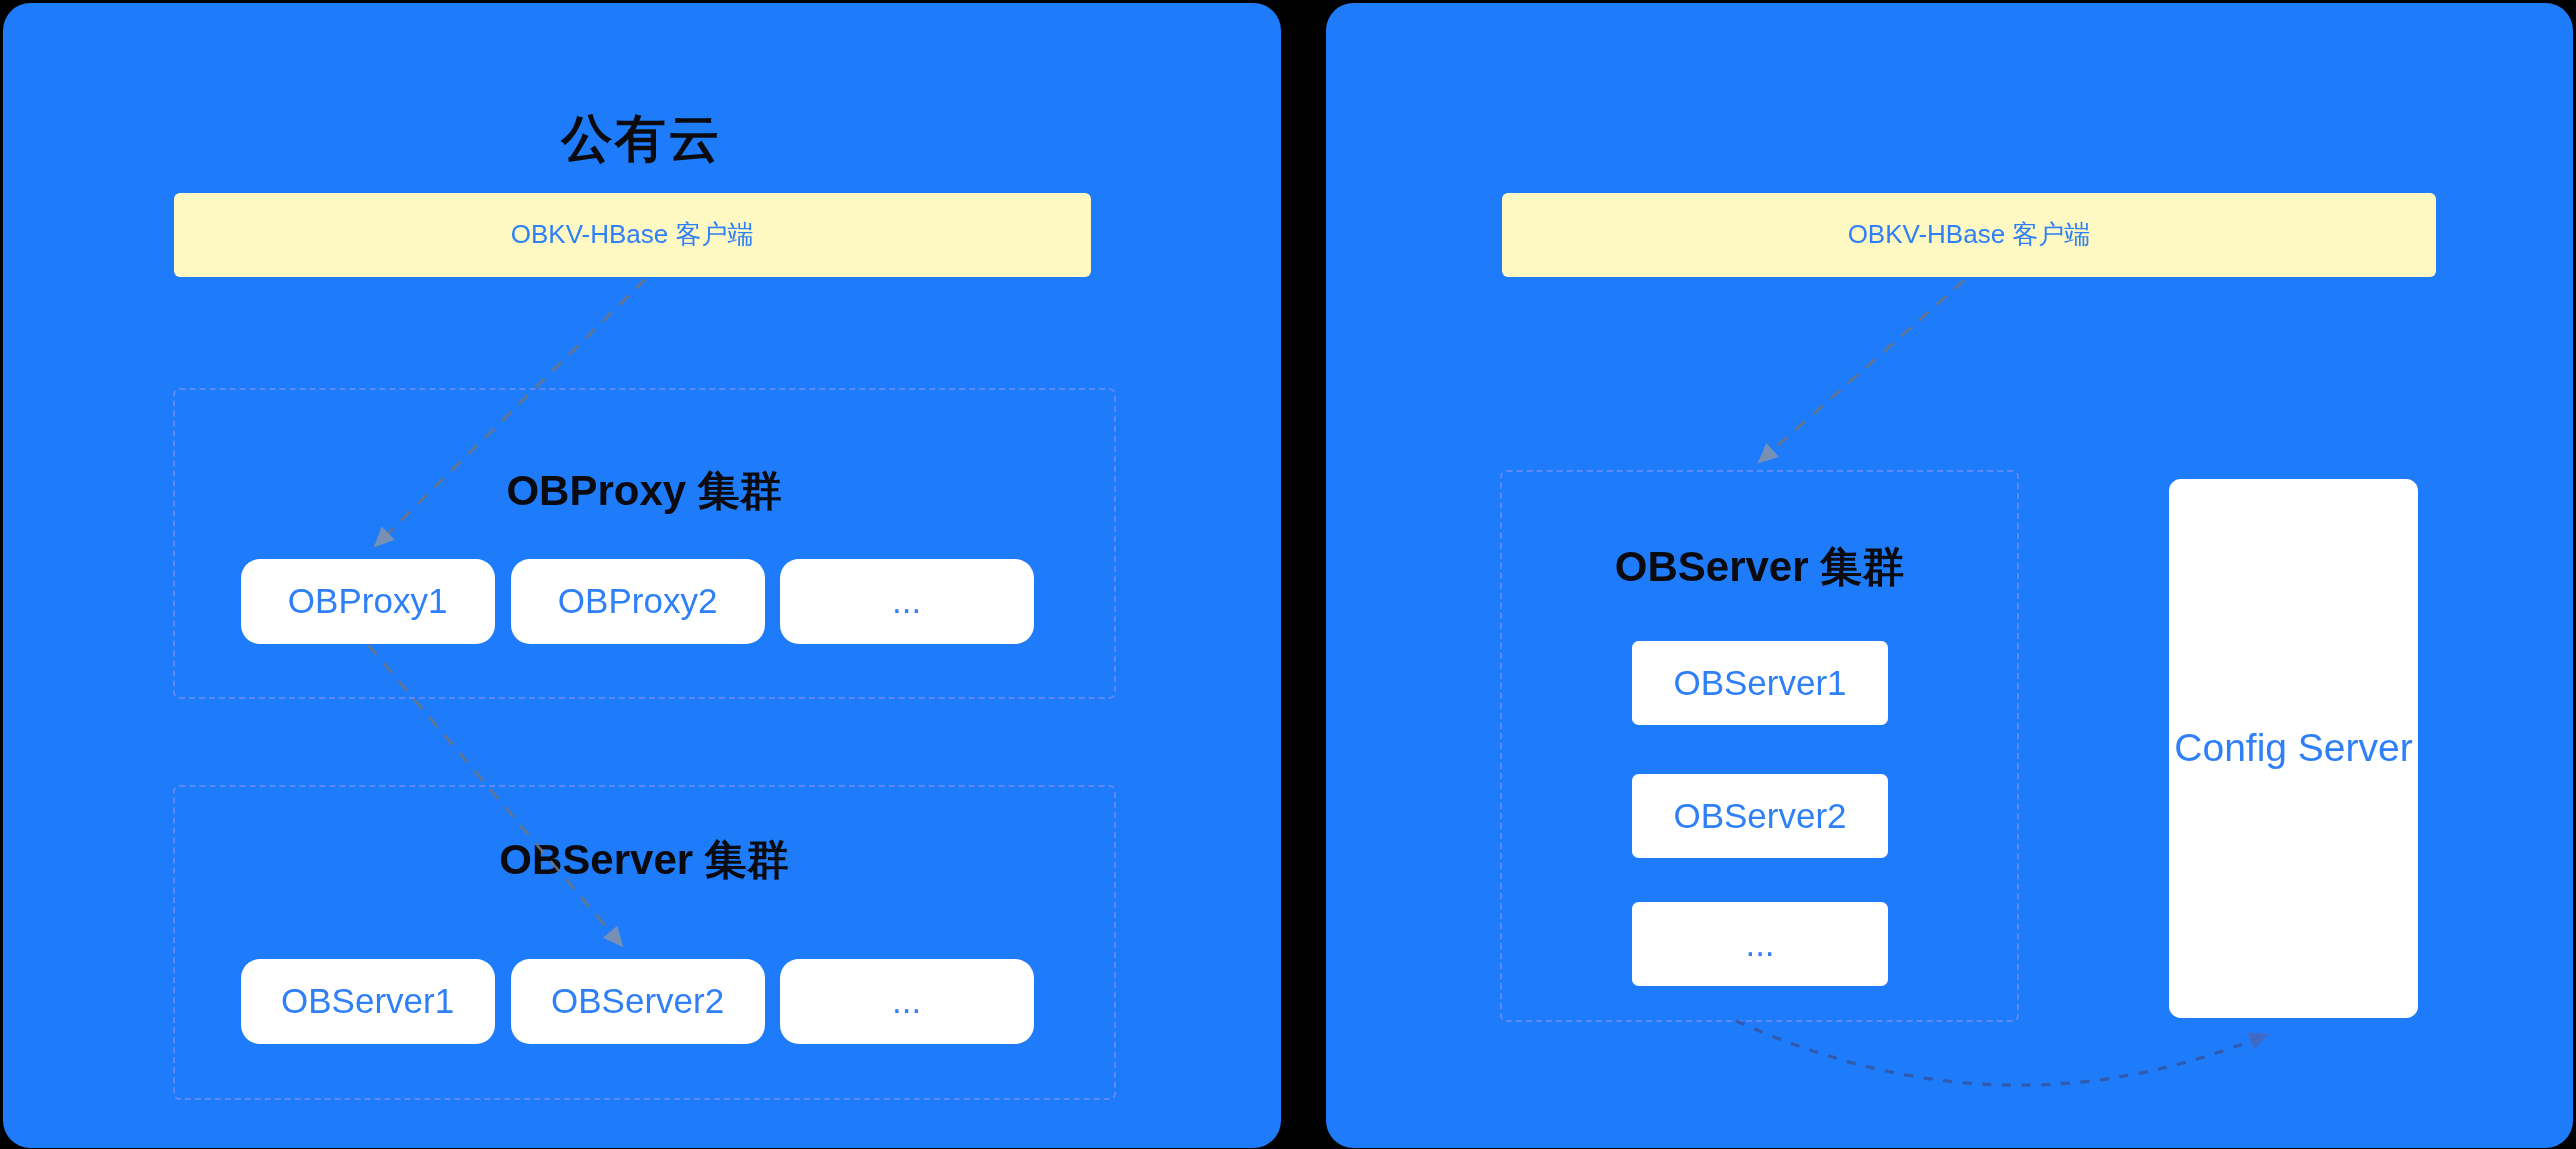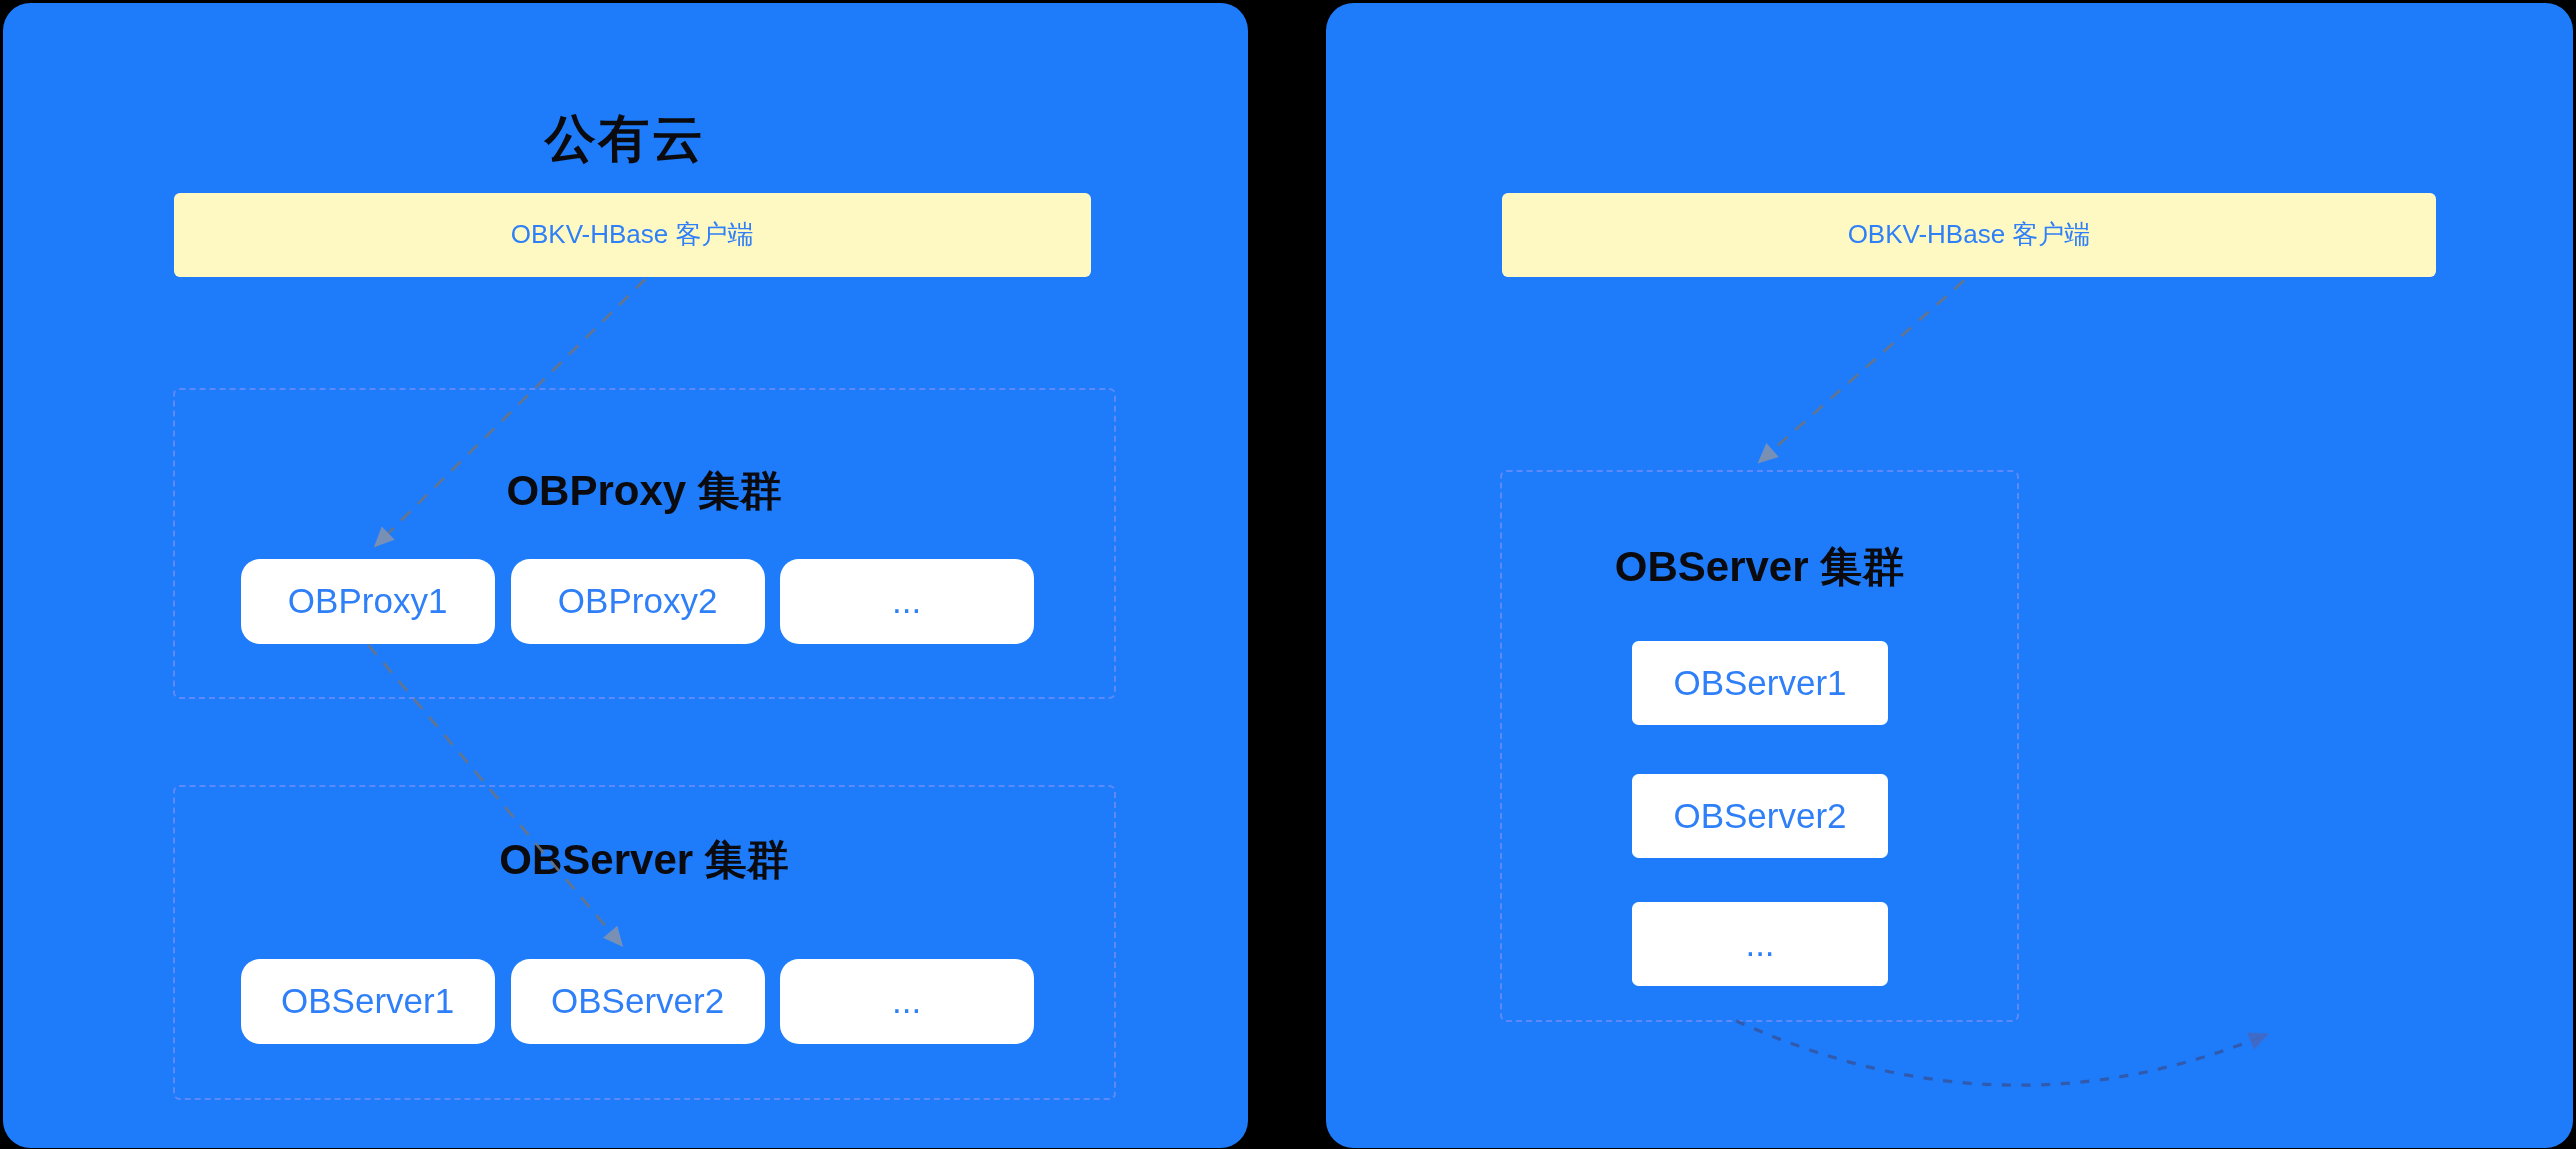--- a/index.html
+++ b/index.html
@@ -11,21 +11,21 @@
     font-family: "Liberation Sans", "DejaVu Sans", sans-serif;
     overflow: hidden;
   }
   .panel {
     position: absolute;
     top: 2.6px;
     height: 1145px;
     background: #1E7CFB;
     border-radius: 27.5px;
   }
-  #panel-left  { left: 2.6px;    width: 1245px; }
+  #panel-left  { left: 2.6px;    width: 1245px; padding-left: 33px; }
   #panel-right { left: 1326px; width: 1247px; }
 
   .panel-title {
     position: absolute;
     top: 60px;
     left: 0;
     width: 100%;
     text-align: center;
     font-size: 51px;
     font-weight: 700;
@@ -159,20 +159,23 @@
       <span>OBKV-HBase 客户端</span>
     </div>
 
     <div class="cluster" id="observer-cluster-right">
       <div class="cluster-label">OBServer 集群</div>
       <div class="node n0">OBServer1</div>
       <div class="node n1">OBServer2</div>
       <div class="node n2">...</div>
     </div>
 
+    <div id="config-server">
+      <span>Config Server</span>
+    </div>
   </section>
 
   <svg class="overlay" viewBox="0 0 3932 1755" xmlns="http://www.w3.org/2000/svg">
     <defs>
       <marker id="head-gray" viewBox="0 0 10 10" refX="8.5" refY="5" markerWidth="38" markerHeight="34" markerUnits="userSpaceOnUse" orient="auto">
         <path d="M0,0.8 L9,5 L0,9.2 z" fill="#8E96A6" fill-opacity="0.9"></path>
       </marker>
       <marker id="head-blue" viewBox="0 0 10 10" refX="8.5" refY="5" markerWidth="38" markerHeight="34" markerUnits="userSpaceOnUse" orient="auto">
         <path d="M0,0.8 L9,5 L0,9.2 z" fill="#4A66B8" fill-opacity="0.9"></path>
       </marker>

